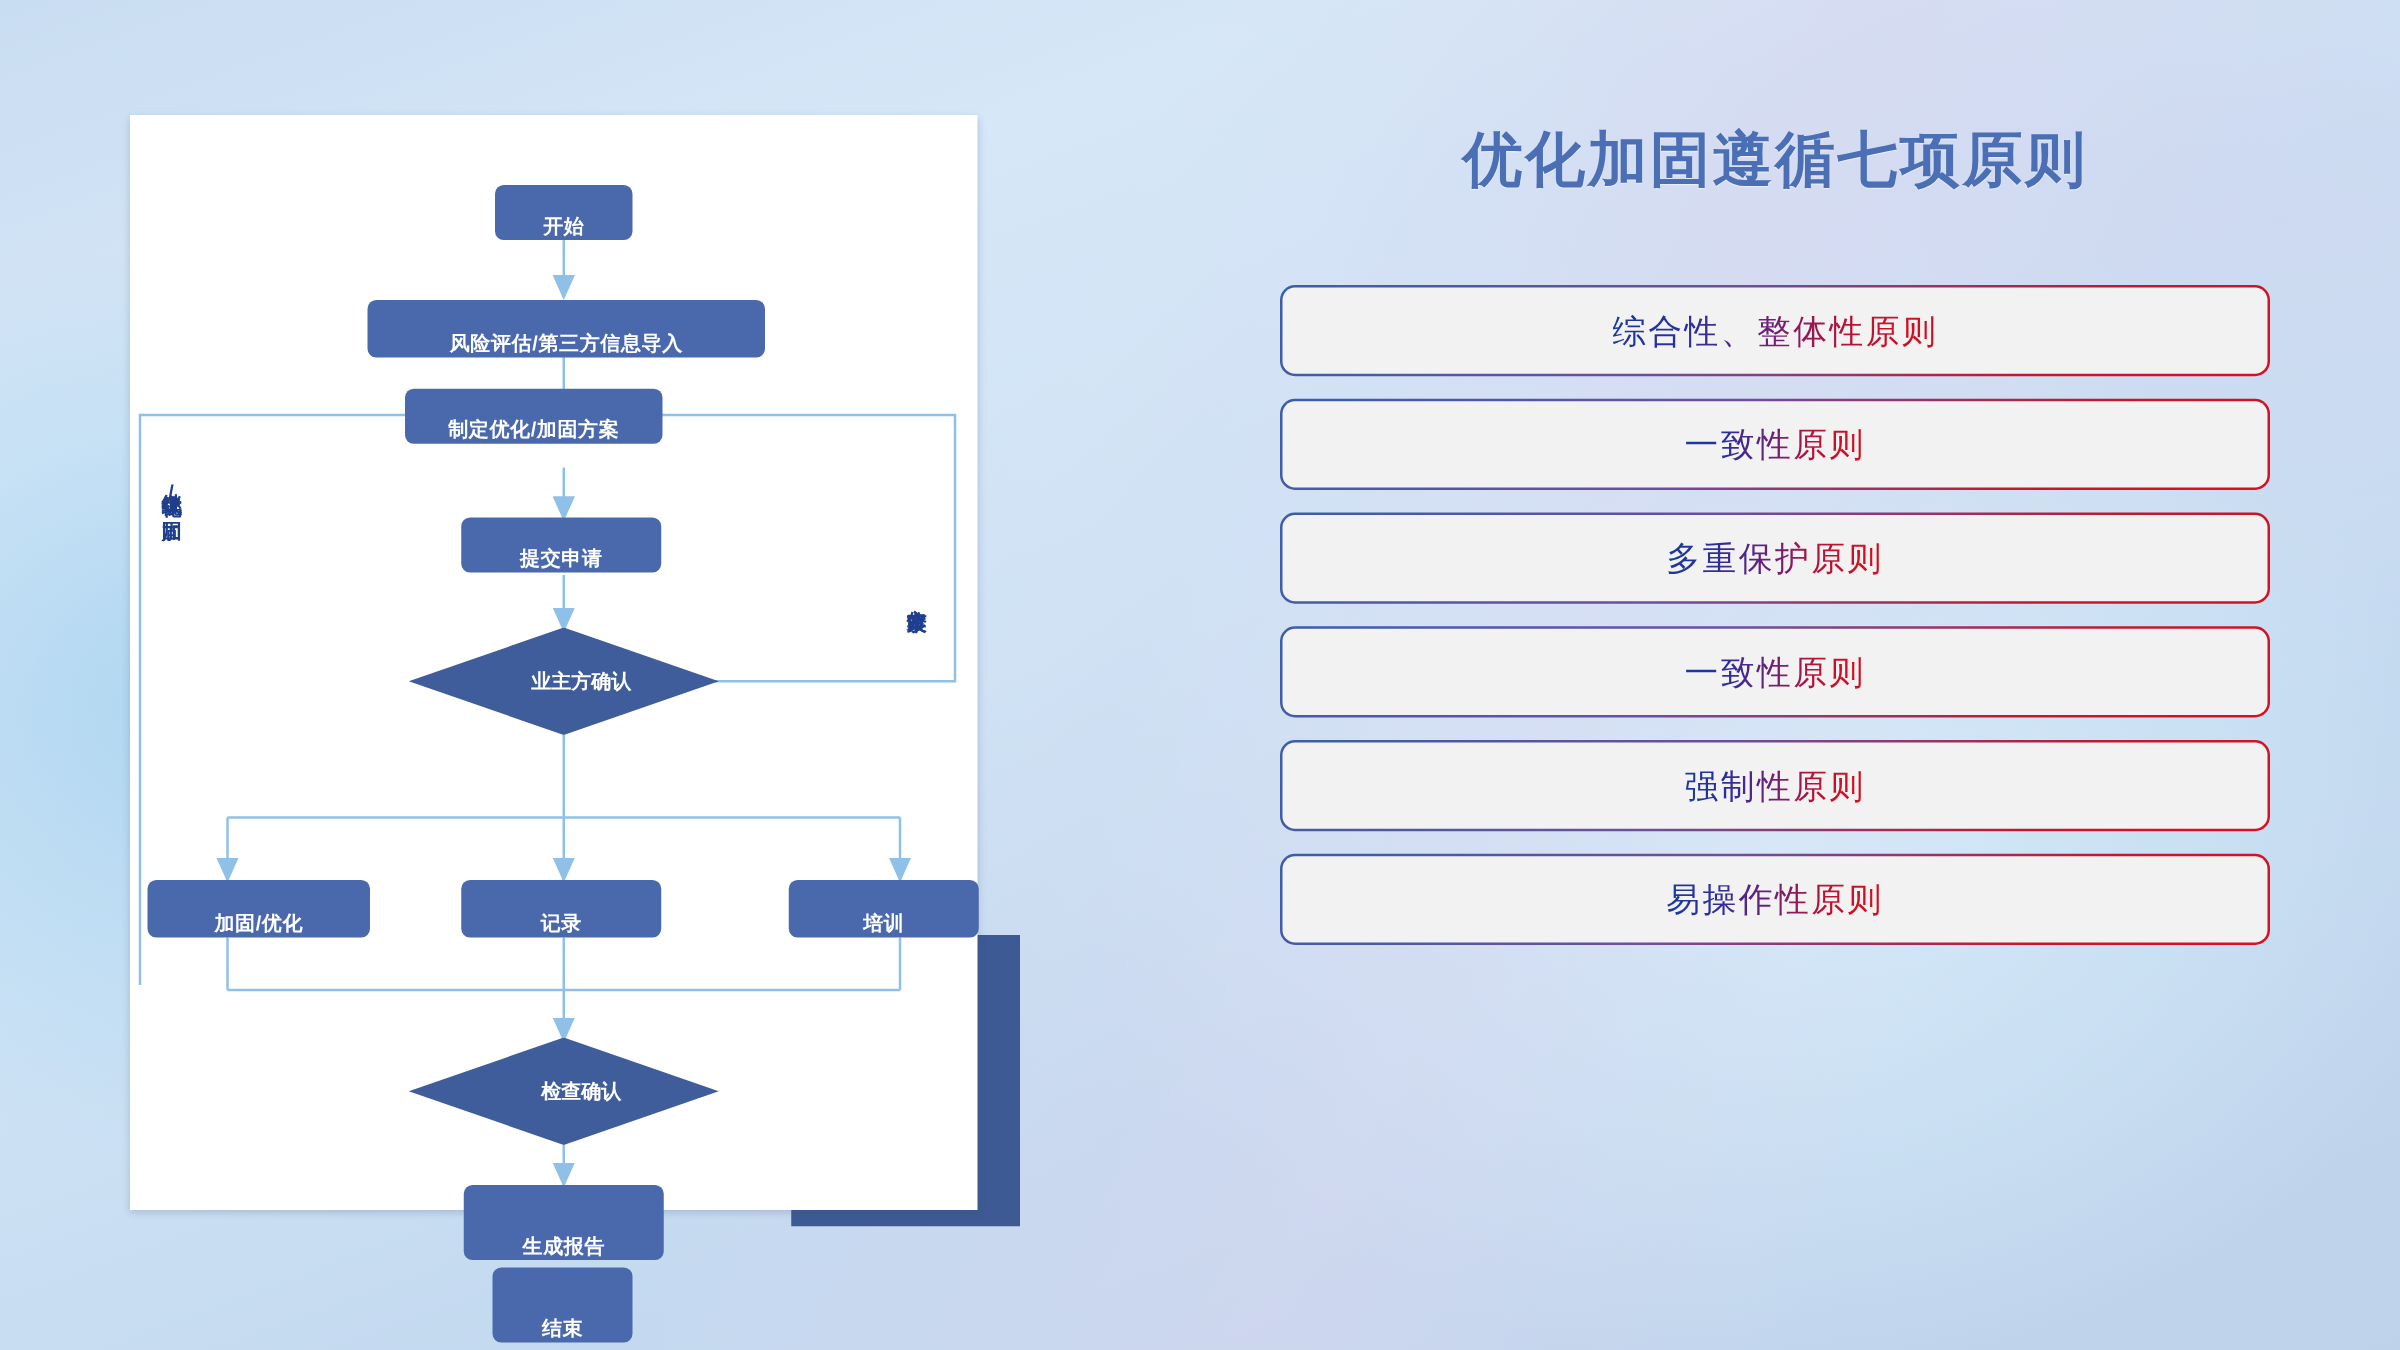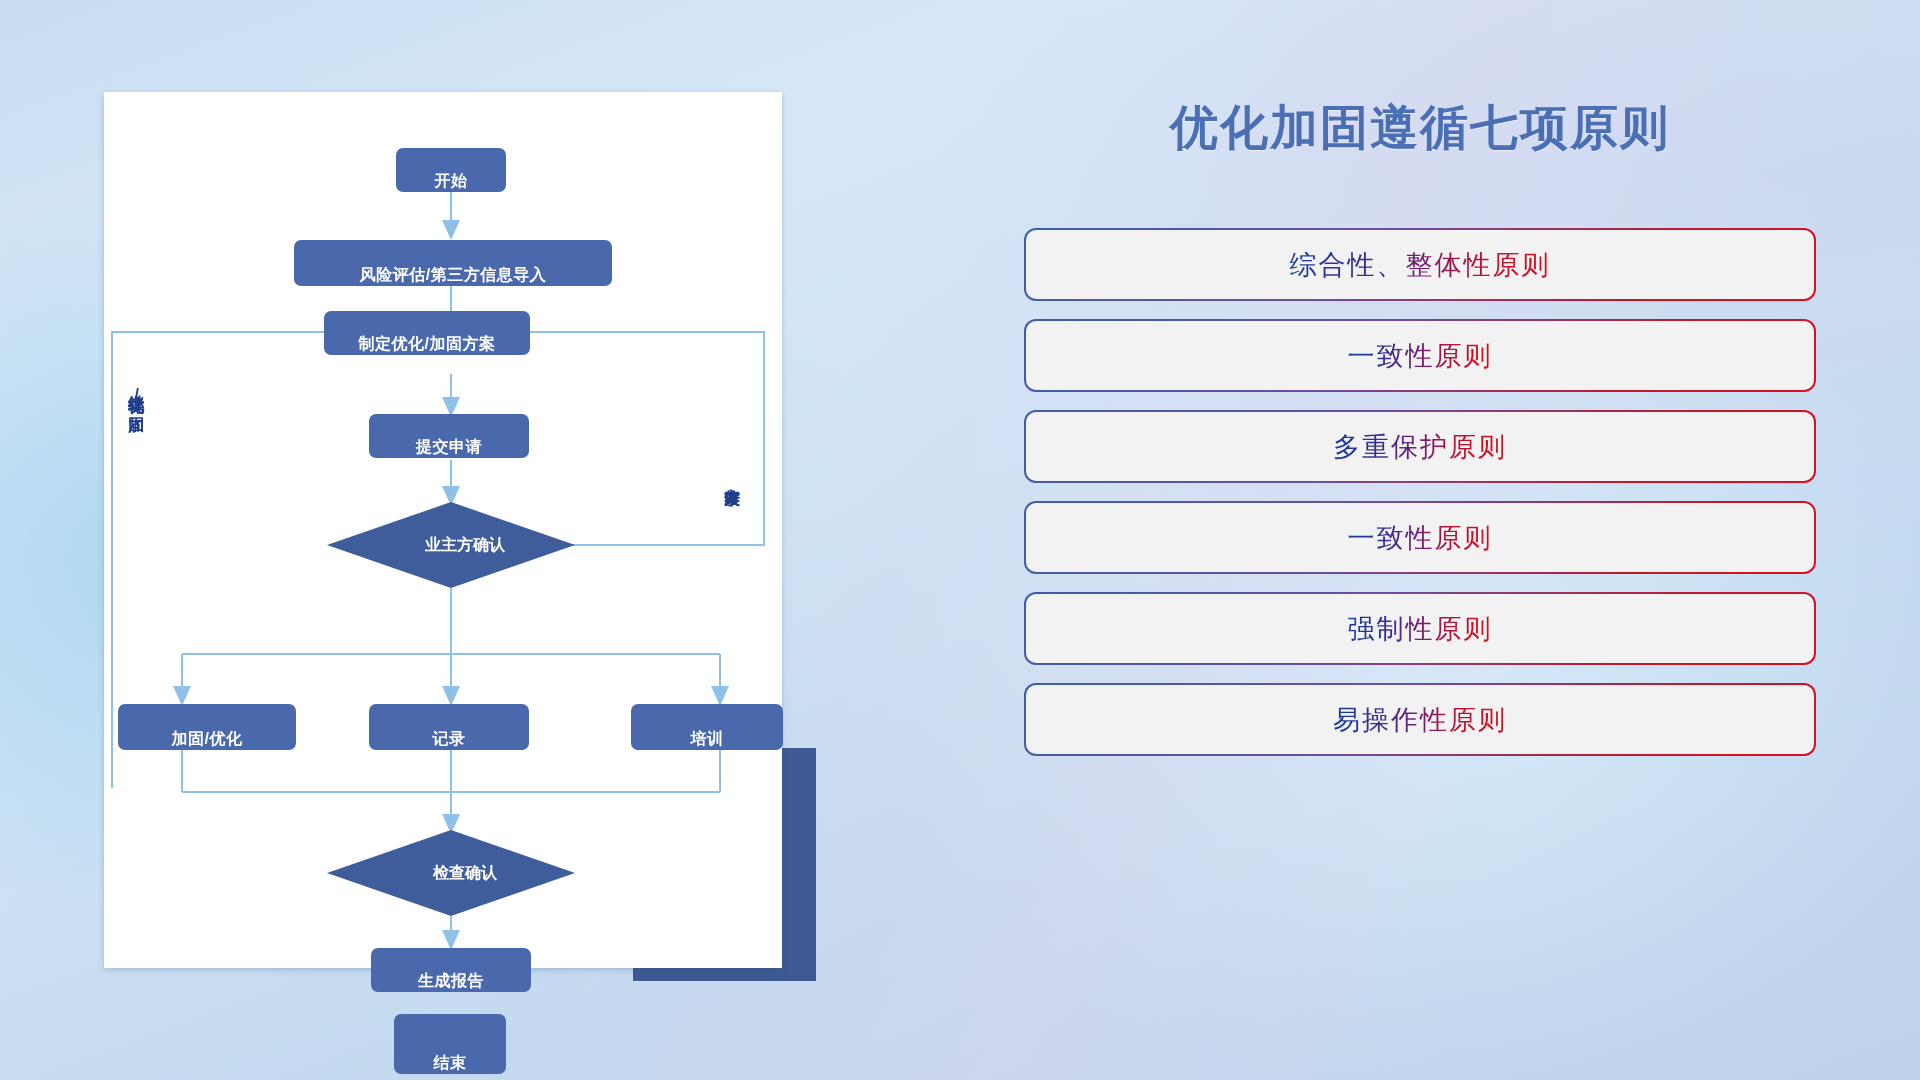--- a/index.html
+++ b/index.html
@@ -133,21 +133,21 @@
 
   <div class="node small" style="left:527px;top:612px;width:152px;height:46px;">
     <span>培训</span>
   </div>
 
   <div class="diamond" style="left:223px;top:738px;width:248px;height:86px;">
     <div class="dshape"></div>
     <span>检查确认</span>
   </div>
 
-  <div class="node small" style="left:267px;top:856px;width:160px;height:44px;">
+  <div class="node small" style="left:267px;top:856px;width:160px;height:60px;">
     <span>生成报告</span>
   </div>
 
   <div class="node small" style="left:290px;top:922px;width:112px;height:60px;">
     <span>结束</span>
   </div>
 
   <div class="vlabel" style="left:24px;top:290px;height:160px;">继续优化/加固</div>
 
   <div class="vlabel" style="left:620px;top:382px;height:120px;">方案修改</div>

